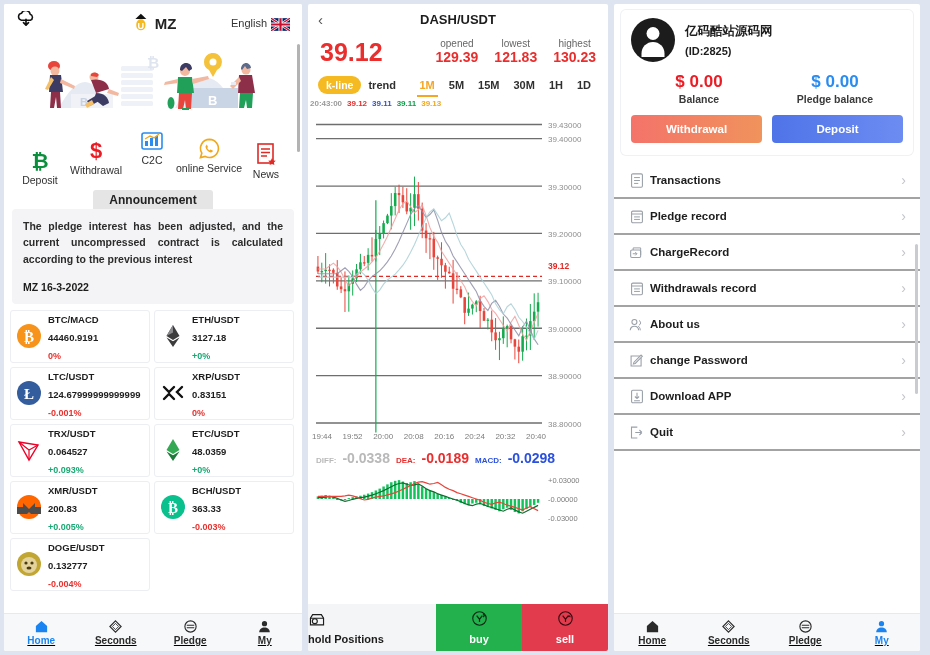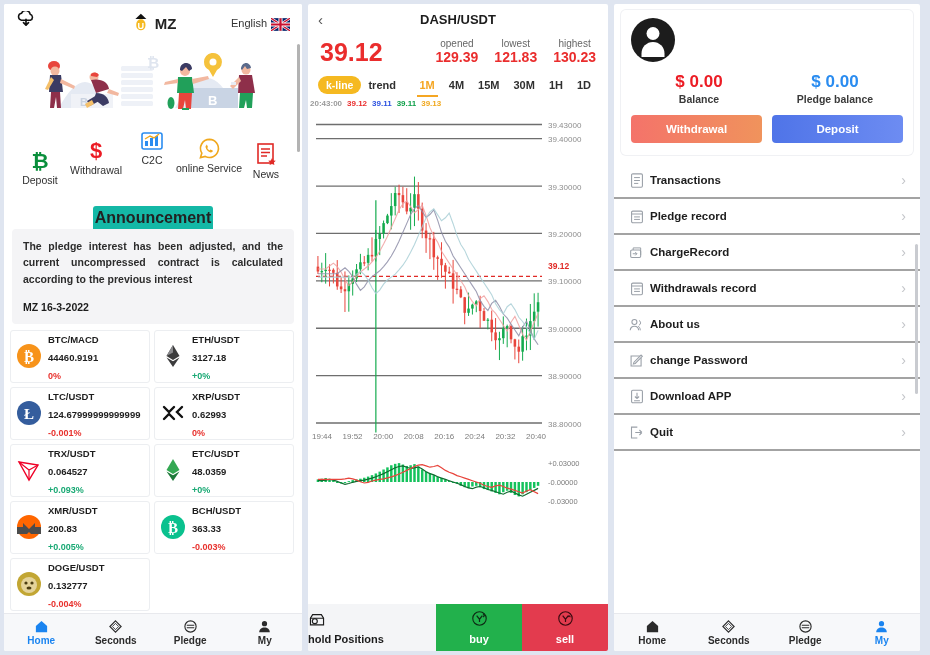--- a/index.html
+++ b/index.html
@@ -30,42 +30,42 @@
   .quick-row { display:flex; justify-content:space-around; align-items:flex-end; padding:6px 8px 4px; height:62px; }
   .qi { display:flex; flex-direction:column; align-items:center; width:58px; }
   .qi .glyph { height:26px; display:flex; align-items:flex-end; justify-content:center; }
   .qi .qlabel { font-size:10.5px; color:#303030; margin-top:2px; white-space:nowrap; font-weight:500;}
   .qi-deposit  { transform:translateY(4px); }
   .qi-c2c      { transform:translateY(-16px); }
   .qi-news     { transform:translateY(-2px); }
   .qi-withdraw { transform:translateY(-6px); }
   .qi-service  { transform:translateY(-8px); }
 
-  .ann-tab { width:120px; margin:20px auto 0; text-align:center; background:#14b8a6; font-size:16px; font-weight:bold; color:#222; padding:3px 0 2px; border-radius:3px 3px 0 0;}
+  .ann-tab { width:120px; margin:4px auto 0; text-align:center; background:#e5e5e5; font-size:12px; font-weight:bold; color:#222; padding:3px 0 2px; border-radius:3px 3px 0 0;}
   .ann-box { margin:0 8px; background:#f4f4f6; border-radius:4px; padding:9px 11px 11px; }
   .ann-text { font-size:10.5px; line-height:1.55; color:#2c2c2c; text-align:justify; font-weight:bold; }
   .ann-date { font-size:10.5px; color:#1c1c1c; font-weight:bold; margin-top:14px; }
 
   .coin-grid { display:flex; flex-wrap:wrap; padding:6px 6px 0; gap:4px 4px; }
   .coin-cell { width:140px; height:53px; background:#fff; border:1px solid #eceef1; border-radius:3px;
                display:flex; align-items:center; padding:0 5px; }
   .coin-ic { width:26px; height:26px; flex:0 0 26px; margin-right:6px; display:flex; align-items:center; justify-content:center;}
   .coin-info { flex:1; min-width:0; }
   .coin-pair { font-size:9.5px; font-weight:bold; color:#1d1d1d; }
   .coin-price { font-size:9.5px; font-weight:bold; color:#1d1d1d; line-height:1.45; overflow:hidden; white-space:nowrap;}
   .coin-chg { font-size:9px; font-weight:bold; }
   .up { color:#19a974; }
   .down { color:#e8312d; }
 
   .lp-scroll { position:absolute; right:2px; top:40px; width:3px; height:108px; background:#b3b3b3; border-radius:3px; }
 
   
   .tabbar { position:absolute; bottom:0; left:0; right:0; height:38px; background:#f7f8fa; border-top:1px solid #e8e9ed;
             display:flex; align-items:center; }
-  .tab { flex:1; display:flex; flex-direction:column; align-items:center; justify-content:center; gap:1px; }
+  .tab { flex:1; display:flex; flex-direction:column; align-items:center; justify-content:center; gap:1px;text-decoration:underline; }
   .tab .tglyph { height:15px; display:flex; align-items:center; }
   .tab .tlabel { font-size:10px; color:#2b2b2b; font-weight:bold; }
   .tab.active .tlabel { color:#1a84f0; }
 
   
   .mp-header { height:30px; display:flex; align-items:center; position:relative; padding:0 10px; }
   .back-arrow { font-size:15px; color:#555; line-height:1; }
   .mp-title { position:absolute; left:0; right:0; text-align:center; font-size:13px; font-weight:bold; color:#1d1d1d; }
 
   .price-row { display:flex; align-items:flex-end; padding:4px 12px 2px; }
@@ -324,21 +324,21 @@
       </div>
       <div class="coin-cell">
         <span class="coin-ic">
             <svg width="26" height="26" viewBox="0 0 26 26">
               <path d="M4 7l5 5 5-5M4 19l5-5 5 5" fill="none" stroke="#111" stroke-width="2.4" stroke-linecap="round"></path>
               <path d="M22 7l-5 5 5 5" fill="none" stroke="#111" stroke-width="2.4" stroke-linecap="round"></path>
             </svg>
           </span>
         <span class="coin-info">
           <span class="coin-pair">XRP/USDT</span><br>
-          <span class="coin-price">0.62993</span><br>
+          <span class="coin-price">0.83151</span><br>
           <span class="coin-chg down">0%</span>
         </span>
       </div>
       <div class="coin-cell">
         <span class="coin-ic">
             <svg width="26" height="26" viewBox="0 0 26 26">
               <path d="M3 5l19 3-9 15z" fill="none" stroke="#ef0027" stroke-width="1.4"></path>
               <path d="M3 5l10 8 9-5M13 13v10" fill="none" stroke="#ef0027" stroke-width="1.2"></path>
             </svg>
           </span>
@@ -469,21 +469,21 @@
           <div class="k">highest</div>
           <div class="v">130.23</div>
         </div>
       </div>
     </div>
 
     <div class="tf-row">
       <span class="tf pill">k-line</span>
       <span class="tf">trend</span>
       <span class="tf act sp">1M</span>
-      <span class="tf">4M</span>
+      <span class="tf">5M</span>
       <span class="tf">15M</span>
       <span class="tf">30M</span>
       <span class="tf">1H</span>
       <span class="tf">1D</span>
     </div>
 
     <div class="ohlc">
       <span class="t">20:43:00</span>
       <span class="o">39.12</span>
       <span class="h">39.11</span>
@@ -635,20 +635,28 @@
           <text x="40.57142857142857" y="330" font-size="8" fill="#7c7c7c" text-anchor="middle" font-family="Liberation Sans, sans-serif">19:52</text>
           <text x="71.14285714285714" y="330" font-size="8" fill="#7c7c7c" text-anchor="middle" font-family="Liberation Sans, sans-serif">20:00</text>
           <text x="101.71428571428572" y="330" font-size="8" fill="#7c7c7c" text-anchor="middle" font-family="Liberation Sans, sans-serif">20:08</text>
           <text x="132.28571428571428" y="330" font-size="8" fill="#7c7c7c" text-anchor="middle" font-family="Liberation Sans, sans-serif">20:16</text>
           <text x="162.85714285714286" y="330" font-size="8" fill="#7c7c7c" text-anchor="middle" font-family="Liberation Sans, sans-serif">20:24</text>
           <text x="193.42857142857144" y="330" font-size="8" fill="#7c7c7c" text-anchor="middle" font-family="Liberation Sans, sans-serif">20:32</text>
           <text x="224" y="330" font-size="8" fill="#7c7c7c" text-anchor="middle" font-family="Liberation Sans, sans-serif">20:40</text>
         </svg>
     </div>
 
+    <div class="macd-head">
+      <span class="lbl c-diff">DIFF:</span>
+      <span class="val c-diff">-0.0338</span>
+      <span class="lbl c-dea">DEA:</span>
+      <span class="val c-dea">-0.0189</span>
+      <span class="lbl c-macd">MACD:</span>
+      <span class="val c-macd">-0.0298</span>
+    </div>
 
     <div class="macd-wrap">
       <svg id="mchart" width="296" height="92" viewBox="0 0 296 92">
           <text x="236" y="16.666666666666664" font-size="7.5" fill="#7c7c7c" font-family="Liberation Sans, sans-serif">+0.03000</text>
           <text x="236" y="36" font-size="7.5" fill="#7c7c7c" font-family="Liberation Sans, sans-serif">-0.00000</text>
           <text x="236" y="55.333333333333336" font-size="7.5" fill="#7c7c7c" font-family="Liberation Sans, sans-serif">-0.03000</text>
           <rect x="4.695172413793104" y="30.422222222222217" width="2.4717241379310346" height="2.577777777777783" fill="#14c25c"></rect>
           <rect x="8.557241379310346" y="29.71333333333333" width="2.4717241379310346" height="3.286666666666669" fill="#14c25c"></rect>
           <rect x="12.419310344827588" y="29.00444444444445" width="2.4717241379310346" height="3.9955555555555513" fill="#14c25c"></rect>
           <rect x="16.28137931034483" y="29.85511111111111" width="2.4717241379310346" height="3.1448888888888895" fill="#14c25c"></rect>
@@ -737,20 +745,24 @@
         <span class="lb">sell</span>
       </div>
     </div>
   </div>
 
   <div class="panel panel-right">
 
     <div class="acct-card">
       <div class="acct-top">
         <span class="avatar"></span>
+        <span>
+          <span class="acct-name">亿码酷站源码网</span><br>
+          <span class="acct-id">(ID:2825)</span>
+        </span>
       </div>
       <div class="bal-row">
         <div class="bal b1">
           <div class="amt">$ 0.00</div>
           <div class="cap">Balance</div>
         </div>
         <div class="bal b2">
           <div class="amt">$ 0.00</div>
           <div class="cap">Pledge balance</div>
         </div>

